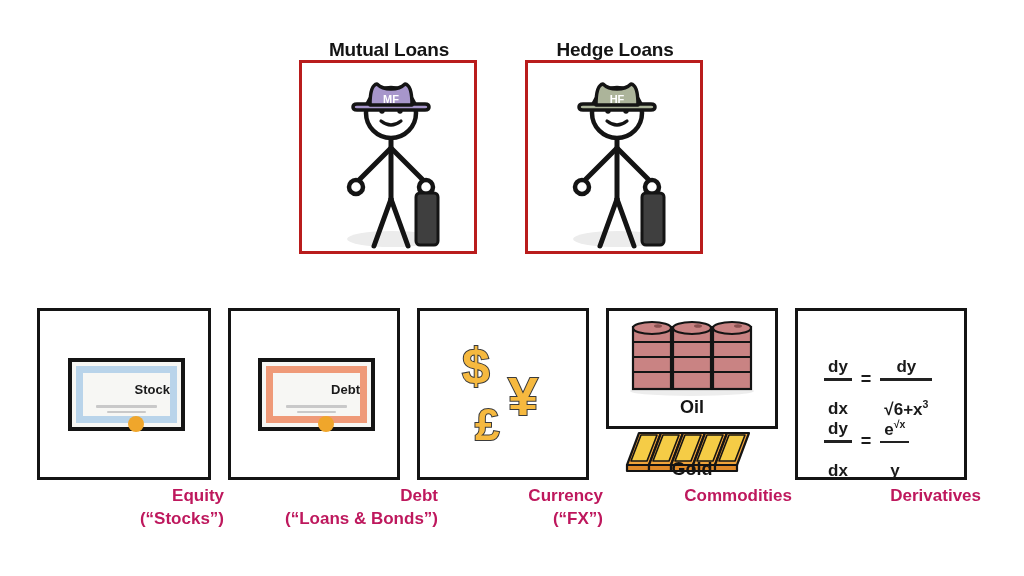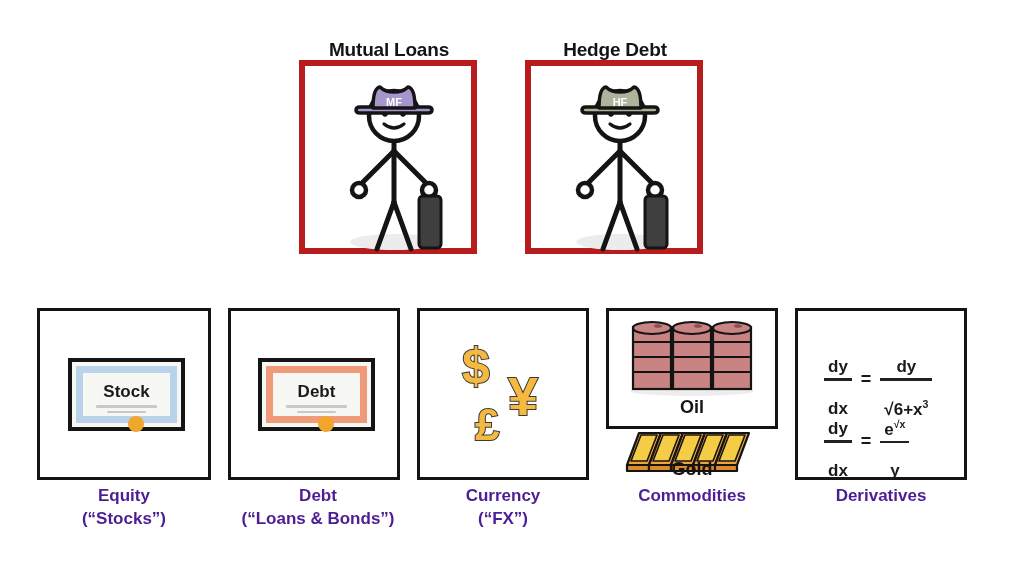--- a/index.html
+++ b/index.html
@@ -20,63 +20,63 @@
     position: absolute;
     font-size: 19px;
     font-weight: bold;
     letter-spacing: -0.2px;
     text-align: center;
     color: #141414;
     white-space: nowrap;
   }
   .entity-box {
     position: absolute;
-    border: 6px solid #b91c1c;
+    border: 3px solid #b91c1c;
     background: #ffffff;
     box-sizing: border-box;
     text-align: center;
   }
   .figure-wrap { position: absolute; inset: 0; }
 
   
   .asset-box {
     position: absolute;
     border: 3px solid #141414;
     background: #ffffff;
     box-sizing: border-box;
   }
   .asset-label {
     position: absolute;
-    text-align: center;
+    text-align: right;
     font-size: 17px;
     font-weight: bold;
     line-height: 1.35;
-    color: #4c1d95;
+    color: #be185d;
   }
   .asset-label .sub { display: block; }
 
   
   .cert {
     position: absolute;
     box-sizing: border-box;
     border: 4px solid #141414;
     background: #f7f7f4;
   }
   .cert-inner {
     position: absolute; inset: 4px;
     box-sizing: border-box;
     background: #f7f7f4;
   }
   .cert-word {
     position: absolute;
     left: 0; right: 0;
-    text-align: center;
+    text-align: right;
     font-weight: bold;
     color: #1a1a1a;
-    font-size: 17px;
+    font-size: 13px;
   }
   .cert-rule {
     position: absolute;
     background: #c9c9c9;
     height: 3px;
     border-radius: 1px;
   }
   .cert-seal {
     position: absolute;
     background: #f0a62b;
@@ -158,21 +158,21 @@
         <circle cx="98" cy="48" r="2.7" fill="#141414"></circle>
         <path d="M79 58 Q89 66 99 58" stroke="#141414" stroke-width="3.2" fill="none" stroke-linecap="round"></path>
 
         <path d="M55 41 L123 41 Q127 41 127 44 Q127 47 123 47 L55 47 Q51 47 51 44 Q51 41 55 41 Z" fill="#a796cb" stroke="#141414" stroke-width="3.5" stroke-linejoin="round"></path>
         <path d="M68 42 Q68 22 75 21 Q80 26 89 26 Q98 26 103 21 Q110 22 110 42 Z" fill="#a796cb" stroke="#141414" stroke-width="3.5" stroke-linejoin="round"></path>
         <text x="89" y="40" font-family="Liberation Sans, sans-serif" font-size="11" font-weight="bold" fill="#ffffff" text-anchor="middle">MF</text>
       </svg>
     </div>
   </div>
 
-  <div class="entity-title" style="left:515px; top:39px; width:200px;">Hedge Debt</div>
+  <div class="entity-title" style="left:515px; top:39px; width:200px;">Hedge Loans</div>
 
   <div class="entity-box" style="left:525px; top:60px; width:178px; height:194px;">
     <div class="figure-wrap">
       <svg width="178" height="194" viewBox="0 0 178 194">
         <ellipse cx="90" cy="176" rx="45" ry="8" fill="#ececec"></ellipse>
         <g stroke="#141414" stroke-width="5" stroke-linecap="round" fill="none">
           <line x1="89" y1="75" x2="89" y2="136"></line>
           <line x1="89" y1="85" x2="56" y2="118"></line>
           <line x1="89" y1="85" x2="122" y2="118"></line>
           <line x1="89" y1="136" x2="72" y2="183"></line>

